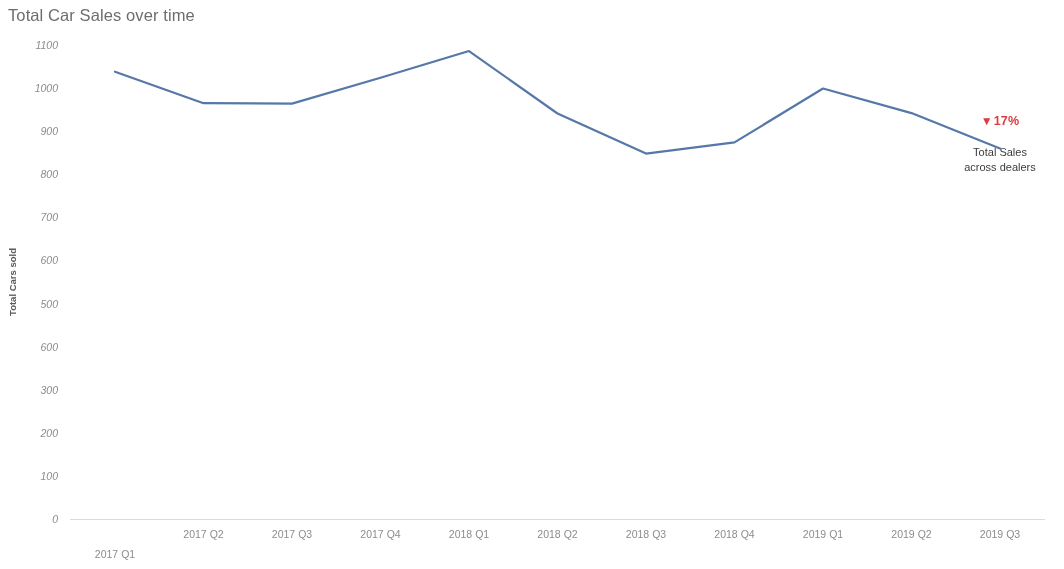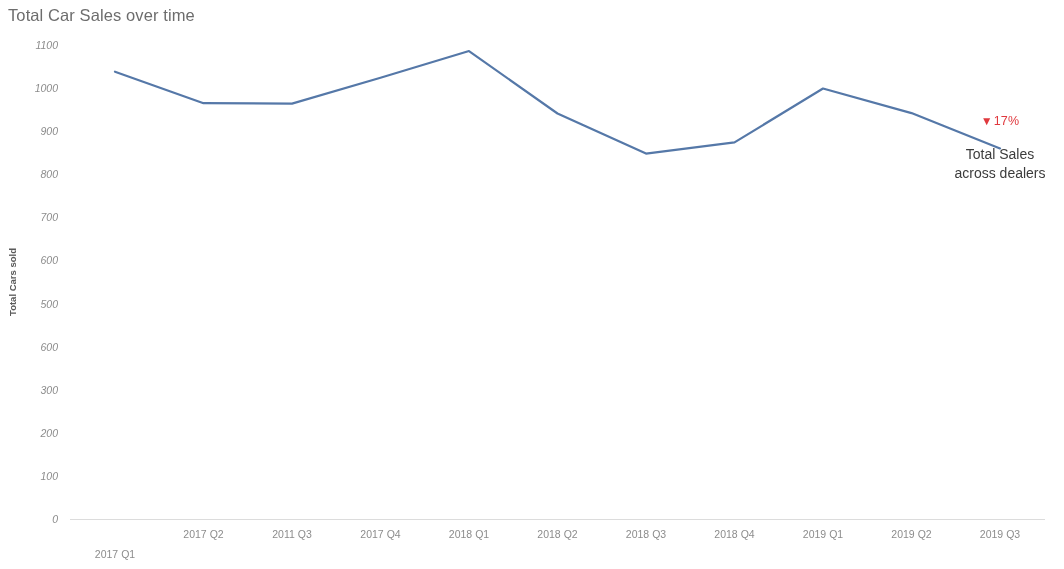--- a/index.html
+++ b/index.html
@@ -111,35 +111,35 @@
   }
 
   
   .annotation {
     position: absolute;
     text-align: center;
     white-space: nowrap;
   }
   .annotation-delta {
     font-size: 12.5px;
-    font-weight: normal;
+    font-weight: bold;
     color: #e0393e;
     line-height: 1.1;
     letter-spacing: 0.2px;
     text-align: center;
   }
   .annotation-arrow {
     display: inline-block;
     margin-right: 1px;
     font-size: 12px;
     color: #e0393e;
   }
   .annotation-caption {
     margin-top: 16px;
-    font-size: 14px;
+    font-size: 11px;
     color: #3c3c3c;
     line-height: 1.35;
   }
 </style>
 </head>
 <body>
 
 <div id="viz">
 
   <div class="viz-title">Total Car Sales over time</div>
@@ -166,21 +166,21 @@
     <svg class="plot-canvas" id="plot-canvas" viewBox="0 0 975 474" preserveAspectRatio="none">
       <polyline id="series-line" fill="none" stroke="#5578a8" stroke-width="2.2" stroke-linejoin="round" stroke-linecap="round" points="45.00,26.72 133.50,58.17 222.00,58.60 310.50,32.75 399.00,6.03 487.50,68.51 576.00,108.59 664.50,97.39 753.00,43.52 841.50,68.08 930.00,103.42"></polyline>
     </svg>
   </div>
 
   <div class="x-axis">
     <div class="x-axis-rule"></div>
     <div id="x-ticks">
         <div class="x-tick" style="left: 45px; margin-top: 20px;">2017 Q1</div>
         <div class="x-tick" style="left: 133.5px;">2017 Q2</div>
-        <div class="x-tick" style="left: 222px;">2011 Q3</div>
+        <div class="x-tick" style="left: 222px;">2017 Q3</div>
         <div class="x-tick" style="left: 310.5px;">2017 Q4</div>
         <div class="x-tick" style="left: 399px;">2018 Q1</div>
         <div class="x-tick" style="left: 487.5px; text-align: center;">2018 Q2</div>
         <div class="x-tick" style="left: 576px;">2018 Q3</div>
         <div class="x-tick" style="left: 664.5px;">2018 Q4</div>
         <div class="x-tick" style="left: 753px;">2019 Q1</div>
         <div class="x-tick" style="left: 841.5px;">2019 Q2</div>
         <div class="x-tick" style="left: 930px;">2019 Q3</div>
       </div>
   </div>

